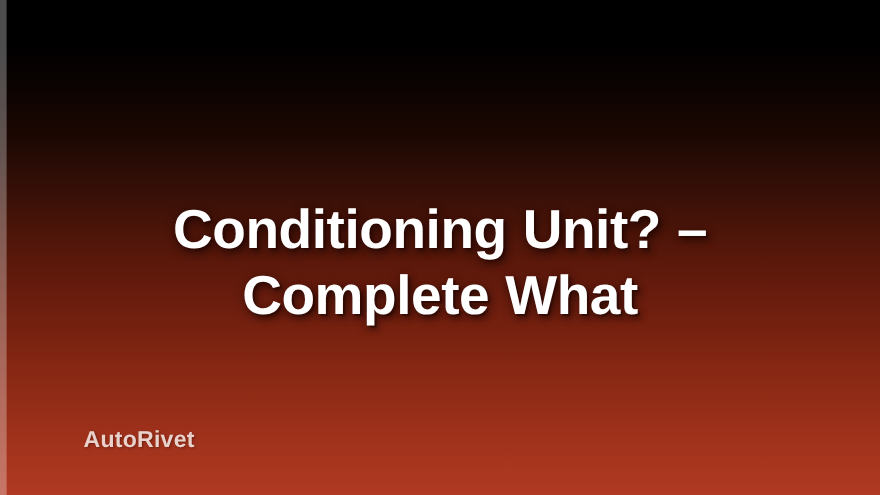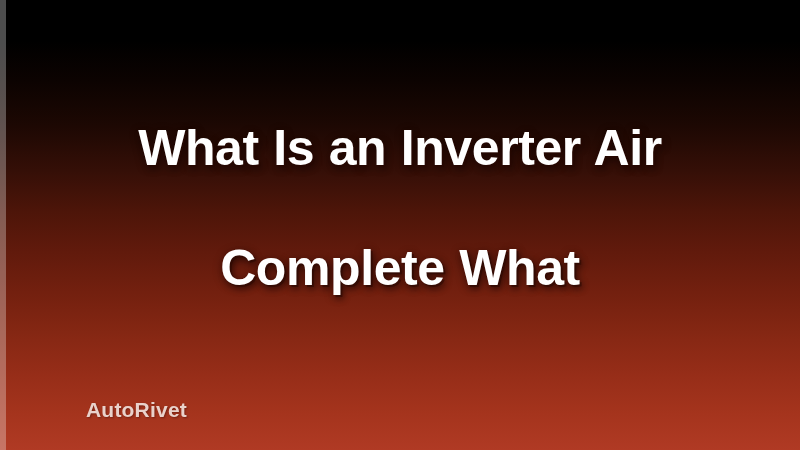--- a/index.html
+++ b/index.html
@@ -68,36 +68,36 @@
        2px 2px 0 rgba(40, 8, 2, 0.55),
        3px 4px 6px rgba(25, 5, 1, 0.55),
        0 2px 10px rgba(20, 4, 1, 0.40);
     word-spacing: 1px;
   }
 
   .brand {
     position: absolute;
     left: 76px;
     top: 388px;
-    margin: 10px;
+    margin: 0;
     color: #e9d2cb;
     font-family: "Liberation Sans", sans-serif;
     font-size: 21px;
     line-height: 24px;
     font-weight: bold;
     letter-spacing: 0.2px;
     text-shadow: 1px 1px 2px rgba(60, 12, 4, 0.45);
   }
 </style>
 </head>
 <body>
 
 <div class="card">
 
   <div class="edge-strip"></div>
 
   <div class="headline-wrap">
-    <h1 class="headline"><span>What Is an Inverter Air</span><br><br><span>Complete What</span></h1>
+    <h1 class="headline"><br><span>Conditioning Unit? –</span><br><span>Complete What</span></h1>
   </div>
 
   <div class="brand">AutoRivet</div>
 
 </div>
 
 </body></html>

